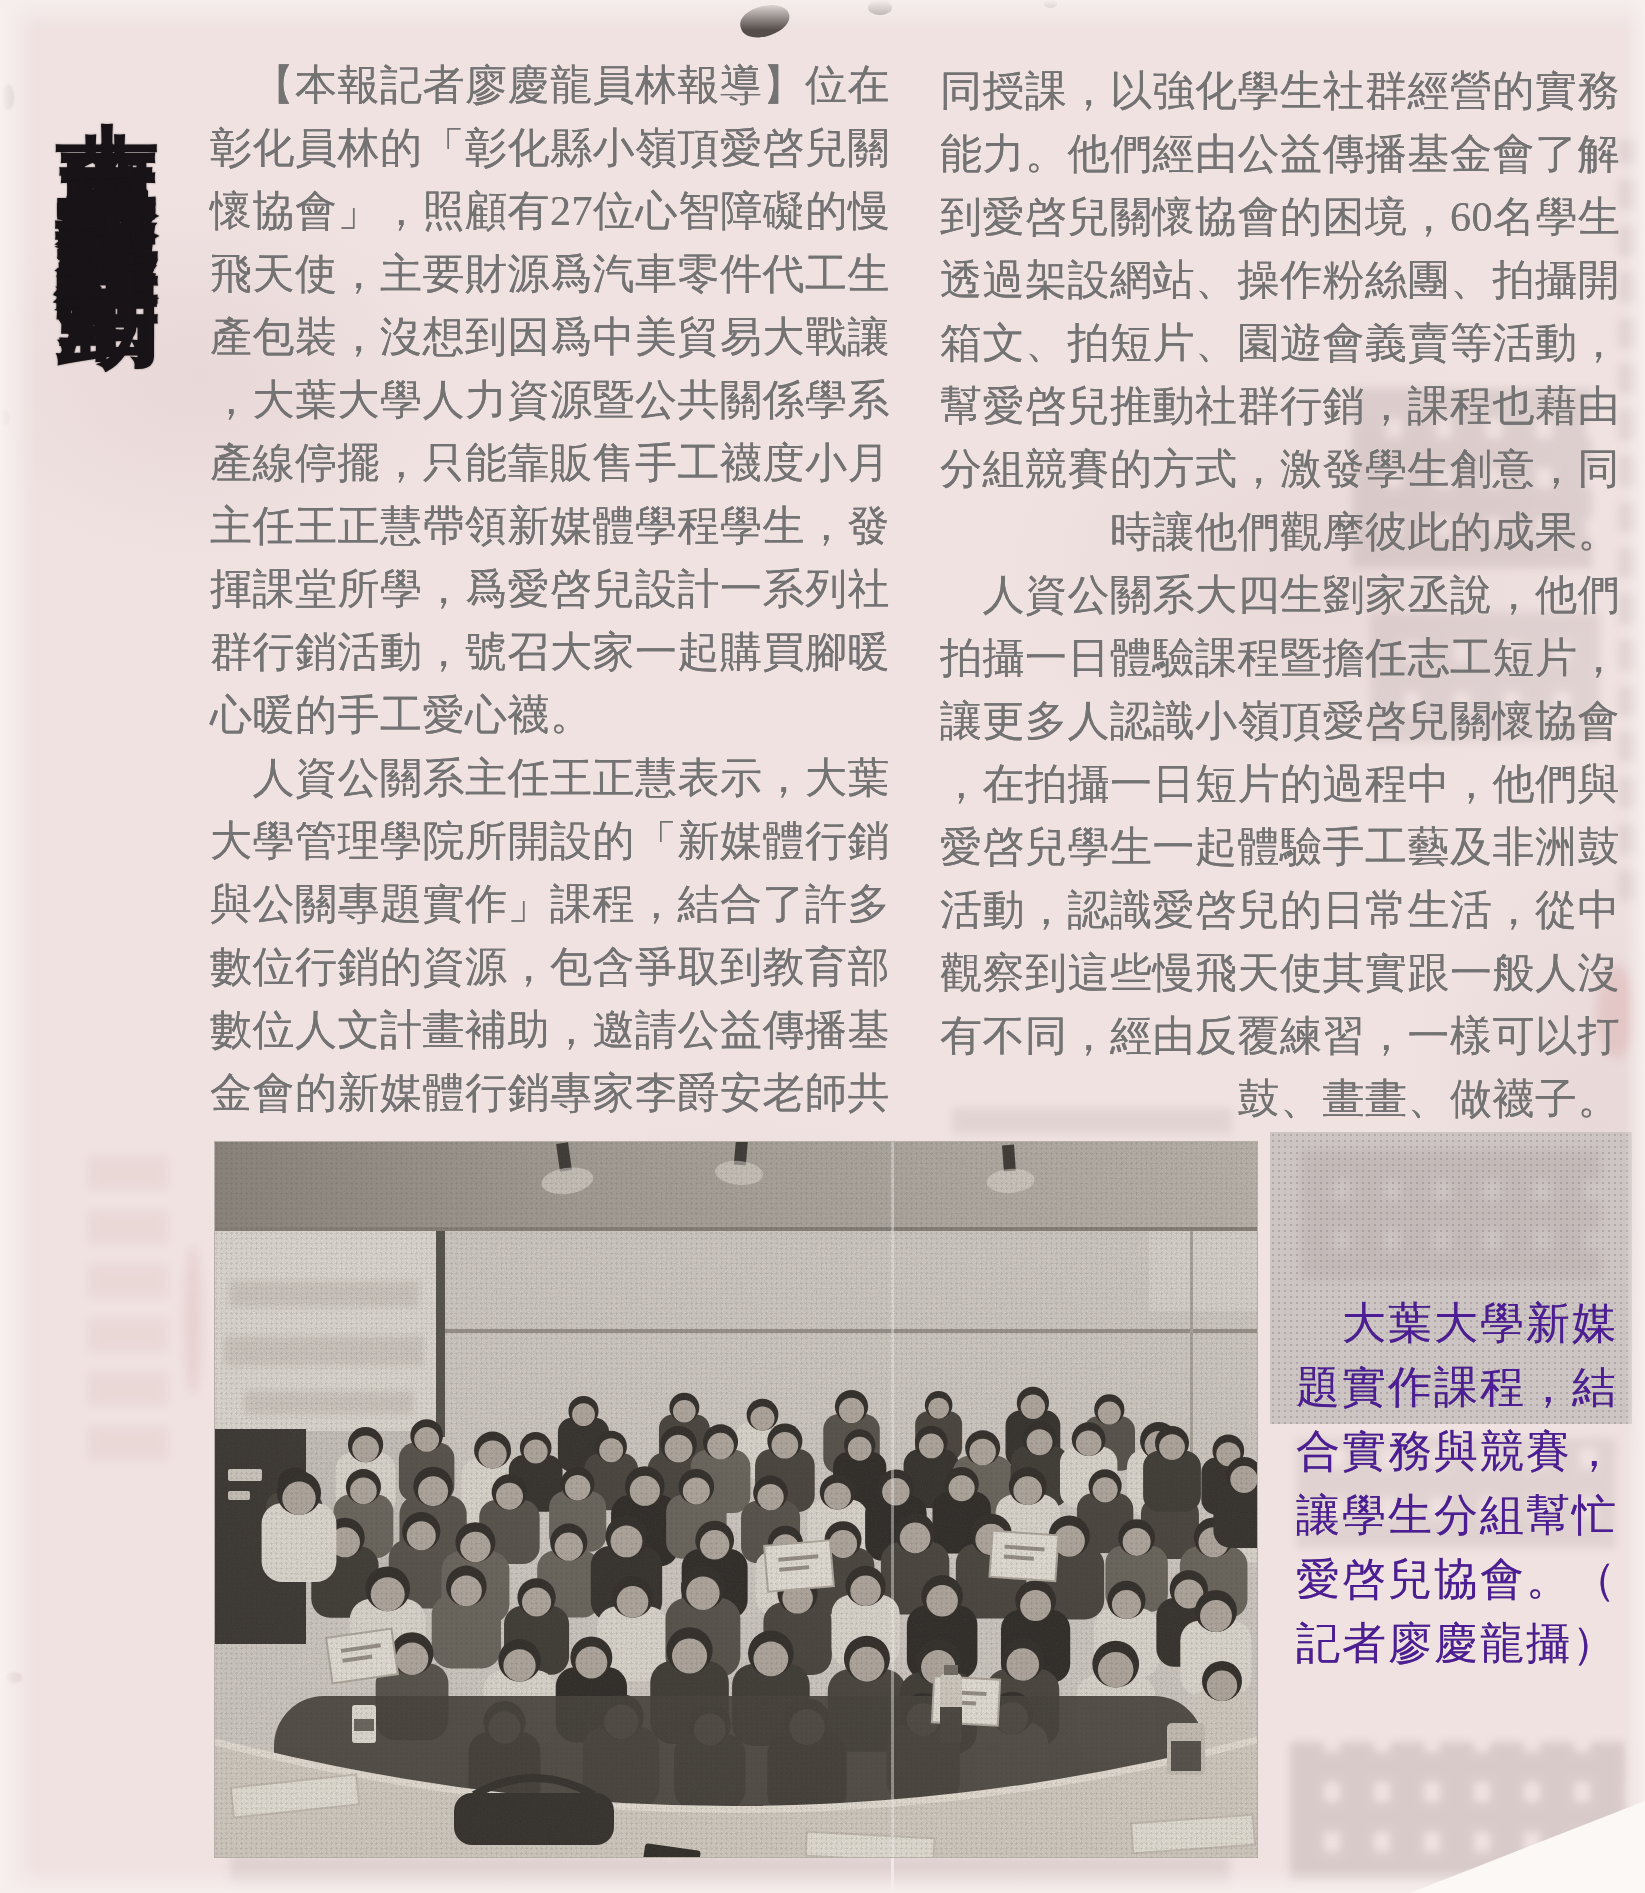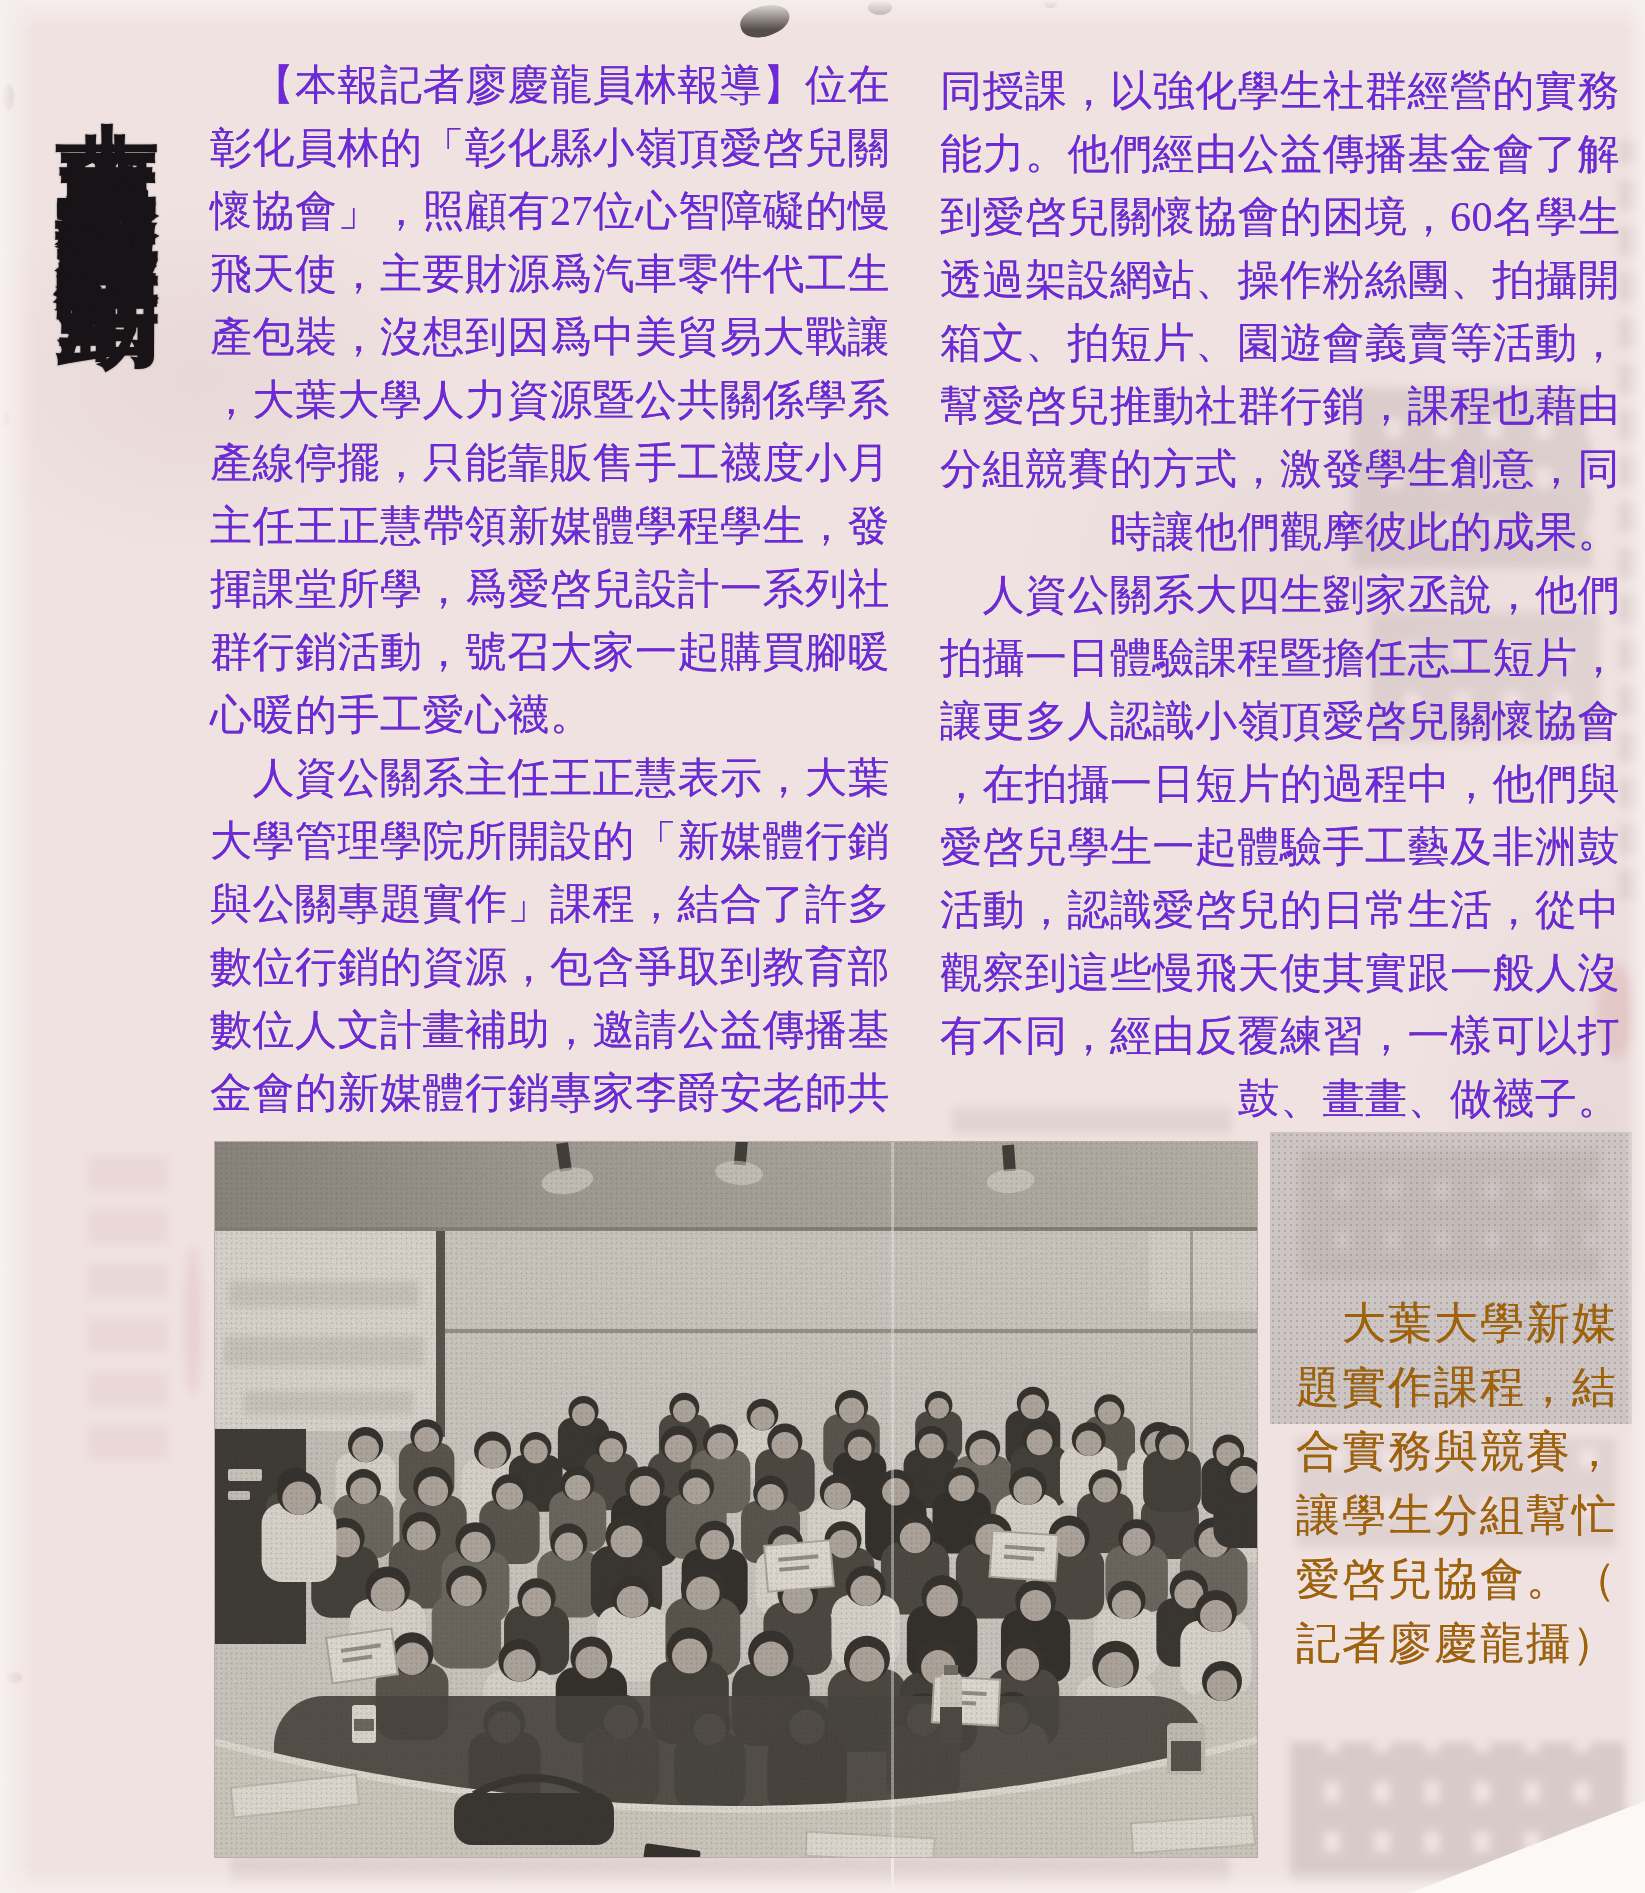--- a/index.html
+++ b/index.html
@@ -18,28 +18,28 @@
       radial-gradient(300px 500px at 97% 60%, rgba(214,192,192,.28), transparent 65%);
   }
   
   .headline{
     position:absolute;left:32px;top:38px;height:1850px;width:152px;z-index:3;
     writing-mode:vertical-rl;text-orientation:upright;
     font-size:104px;font-weight:700;letter-spacing:10px;line-height:152px;
     color:#171316;text-shadow:0 0 2px rgba(23,19,22,.45);
   }
   
-  .col{position:absolute;font-size:42px;color:#6d28d9;z-index:3;
+  .col{position:absolute;font-size:42px;color:#737373;z-index:3;
        text-shadow:0 0 .5px rgba(41,36,42,.55);}
   .col .tline{height:63px;line-height:63px;white-space:nowrap;letter-spacing:.5px;}
   .col1{left:210px;top:54px;width:680px;}
   .col2{left:940px;top:60px;width:680px;text-align:right;}
   
   .caption{position:absolute;left:1296px;top:1292px;width:340px;font-size:44px;z-index:6;
-           color:#a16207;text-shadow:0 0 .5px rgba(38,33,38,.5);}
+           color:#4c1d95;text-shadow:0 0 .5px rgba(38,33,38,.5);}
   .caption .tline{height:64px;line-height:64px;white-space:nowrap;letter-spacing:2px;}
   
   .halftone-block{
     position:absolute;left:1270px;top:1132px;width:362px;height:292px;z-index:2;
     background-color:#cdc5c3;
     background-image:radial-gradient(rgba(176,165,164,.9) 1px, transparent 1.4px);
     background-size:6px 6px;
   }
   
   .photo{position:absolute;left:214px;top:1141px;width:1044px;height:717px;z-index:4;}

